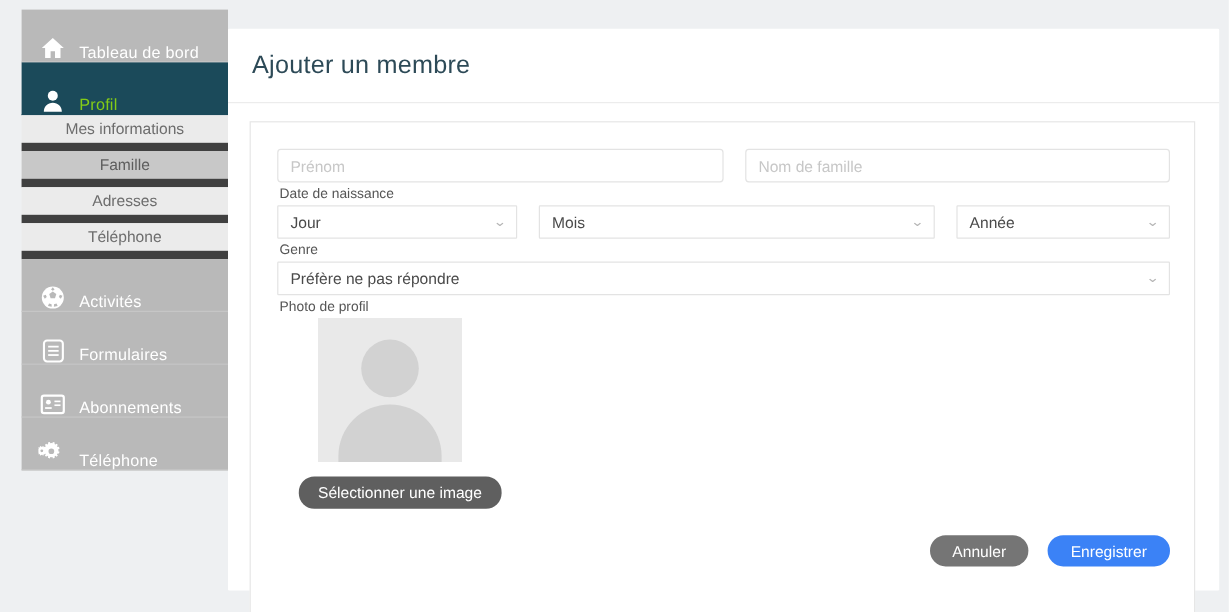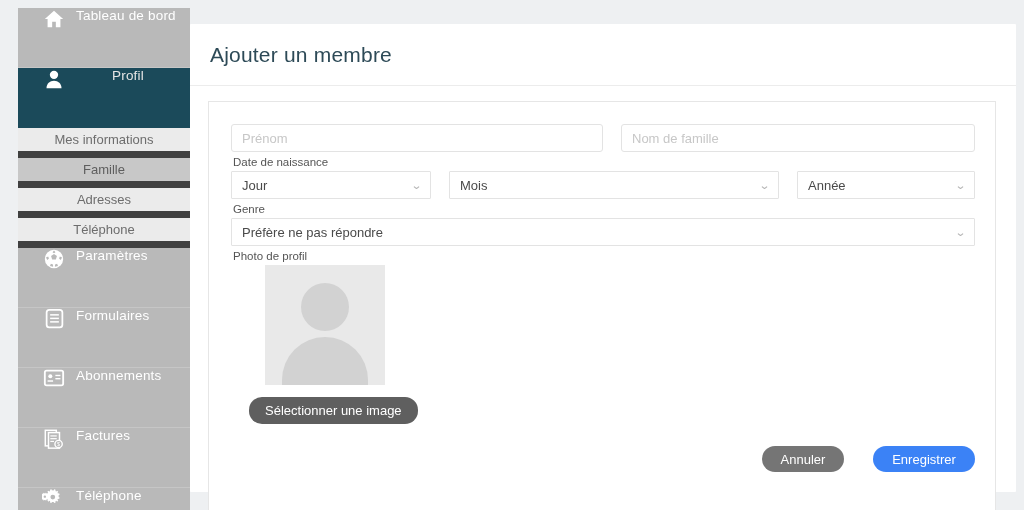--- a/index.html
+++ b/index.html
@@ -29,34 +29,33 @@
     width: 190px;
     flex: 0 0 190px;
     background: #eef0f2;
     padding-left: 18px;
     padding-top: 8px;
     position: relative;
     z-index: 5;
   }
 
   .nav-item {
-    height: 60px;
-    display: flex;
-    align-items: flex-start;
+    height: 44px;
+    display: flex;
+    align-items: flex-end;
     background: #b9b9b9;
     color: #ffffff;
     font-size: 13.5px;
     border-bottom: 1px solid #c6c6c6;
-    padding-left: 14px;
+    padding-left: 4px;
   }
   .nav-item.active {
     background: #1b4a5a;
-    color: #e5e5e5;
+    color: #84cc16;
     border-bottom: 1px solid #1b4a5a;
-    gap: 36px;
   }
   .nav-item .nav-icon {
     width: 44px;
     flex: 0 0 44px;
     display: flex;
     align-items: center;
     justify-content: center;
   }
   .nav-item .nav-label {
     letter-spacing: 0.2px;
@@ -197,21 +196,21 @@
     padding: 0 16px;
   }
   .btn-cancel { background: #757575; width: 82px; }
   .btn-save   { background: #3b82f6; width: 102px; }
 
   .actions {
     position: absolute;
     right: 20px;
     bottom: 38px;
     display: flex;
-    gap: 29px;
+    gap: 16px;
   }
 </style>
 </head>
 <body>
 
 <div class="app">
 
   <nav class="sidebar">
 
     <div class="nav-item">
@@ -251,21 +250,21 @@
         <svg width="22" height="22" viewBox="0 0 24 24">
           <circle cx="12" cy="12" r="10" fill="#ffffff"></circle>
           <path d="M12 6.5 l3.2 2.3 -1.2 3.8 h-4 l-1.2-3.8 z" fill="#b9b9b9"></path>
           <path d="M12 2.6 l1.6 2.1 -1.6 1.1 -1.6-1.1 z" fill="#b9b9b9"></path>
           <path d="M3.2 10.4 l2.4-1.1 0.9 2.2 -1.8 1.5 z" fill="#b9b9b9"></path>
           <path d="M20.8 10.4 l-2.4-1.1 -0.9 2.2 1.8 1.5 z" fill="#b9b9b9"></path>
           <path d="M7.6 19.6 l1-2.3 2.3 0.8 0.1 2.3 z" fill="#b9b9b9"></path>
           <path d="M16.4 19.6 l-1-2.3 -2.3 0.8 -0.1 2.3 z" fill="#b9b9b9"></path>
         </svg>
       </span>
-      <span class="nav-label">Paramètres</span>
+      <span class="nav-label">Activités</span>
     </div>
 
     <div class="nav-item">
       <span class="nav-icon">
         <svg width="21" height="21" viewBox="0 0 24 24">
           <rect x="3" y="2" width="18" height="20" rx="3" fill="none" stroke="#ffffff" stroke-width="2"></rect>
           <rect x="7" y="7" width="10" height="1.7" fill="#ffffff"></rect>
           <rect x="7" y="11" width="10" height="1.7" fill="#ffffff"></rect>
           <rect x="7" y="15" width="10" height="1.7" fill="#ffffff"></rect>
         </svg>
@@ -279,34 +278,20 @@
           <rect x="2" y="2" width="20" height="16" rx="2" fill="none" stroke="#ffffff" stroke-width="2"></rect>
           <circle cx="8" cy="8" r="2.2" fill="#ffffff"></circle>
           <rect x="5" y="12.5" width="6" height="1.6" fill="#ffffff"></rect>
           <rect x="13.5" y="6.5" width="5.5" height="1.5" fill="#ffffff"></rect>
           <rect x="13.5" y="10" width="5.5" height="1.5" fill="#ffffff"></rect>
         </svg>
       </span>
       <span class="nav-label">Abonnements</span>
     </div>
 
-    <div class="nav-item">
-      <span class="nav-icon">
-        <svg width="22" height="22" viewBox="0 0 24 24">
-          <rect x="2.5" y="2.5" width="12" height="17" fill="none" stroke="#ffffff" stroke-width="1.6"></rect>
-          <rect x="6" y="5" width="12" height="17" fill="#b9b9b9" stroke="#ffffff" stroke-width="1.6"></rect>
-          <rect x="8" y="8" width="7" height="1.3" fill="#ffffff"></rect>
-          <rect x="8" y="11" width="7" height="1.3" fill="#ffffff"></rect>
-          <rect x="8" y="14" width="4" height="1.3" fill="#ffffff"></rect>
-          <circle cx="17" cy="17.5" r="4" fill="#b9b9b9" stroke="#ffffff" stroke-width="1.5"></circle>
-          <text x="17" y="20" font-size="6" fill="#ffffff" text-anchor="middle" font-family="Liberation Sans, sans-serif">$</text>
-        </svg>
-      </span>
-      <span class="nav-label">Factures</span>
-    </div>
 
     <div class="nav-item">
       <span class="nav-icon">
         <svg width="24" height="24" viewBox="0 0 24 24" fill="#ffffff">
           <path d="M15 4.2 l1.1 .25 .45 -1.35 1.9 .62 -.2 1.4 1 .62 1.05 -.95 1.35 1.35 -.95 1.05 .62 1 1.4 -.2 .62 1.9 -1.35 .45 .25 1.1 -.25 1.1 1.35 .45 -.62 1.9 -1.4 -.2 -.62 1 .95 1.05 -1.35 1.35 -1.05 -.95 -1 .62 .2 1.4 -1.9 .62 -.45 -1.35 -1.1 .25 -1.1 -.25 -.45 1.35 -1.9 -.62 .2 -1.4 -1 -.62 -1.05 .95 -1.35 -1.35 .95 -1.05 -.62 -1 -1.4 .2 -.62 -1.9 1.35 -.45 -.25 -1.1 .25 -1.1 -1.35 -.45 .62 -1.9 1.4 .2 .62 -1 -.95 -1.05 1.35 -1.35 1.05 .95 1 -.62 -.2 -1.4 1.9 -.62 .45 1.35 z M15 9.6 a2.9 2.9 0 1 0 0 5.8 a2.9 2.9 0 0 0 0 -5.8 z" transform="translate(-1.5,-1.2) scale(0.82)"></path>
           <path d="M6.2 14.6 l.9 .2 .35 -1 1.4 .45 -.15 1.05 .75 .45 .8 -.7 1 1 -.7 .8 .45 .75 1.05 -.15 .45 1.4 -1 .35 .2 .9 -.2 .9 1 .35 -.45 1.4 -1.05 -.15 -.45 .75 .7 .8 -1 1 -.8 -.7 -.75 .45 .15 1.05 -1.4 .45 -.35 -1 -.9 .2 -.9 -.2 -.35 1 -1.4 -.45 .15 -1.05 -.75 -.45 -.8 .7 -1 -1 .7 -.8 -.45 -.75 -1.05 .15 -.45 -1.4 1 -.35 -.2 -.9 .2 -.9 -1 -.35 .45 -1.4 1.05 .15 .45 -.75 -.7 -.8 1 -1 .8 .7 .75 -.45 -.15 -1.05 1.4 -.45 .35 1 z M6.2 18.2 a1.9 1.9 0 1 0 0 3.8 a1.9 1.9 0 0 0 0 -3.8 z" transform="translate(-1,-3.8) scale(0.62)"></path>
         </svg>
       </span>
       <span class="nav-label">Téléphone</span>
     </div>

